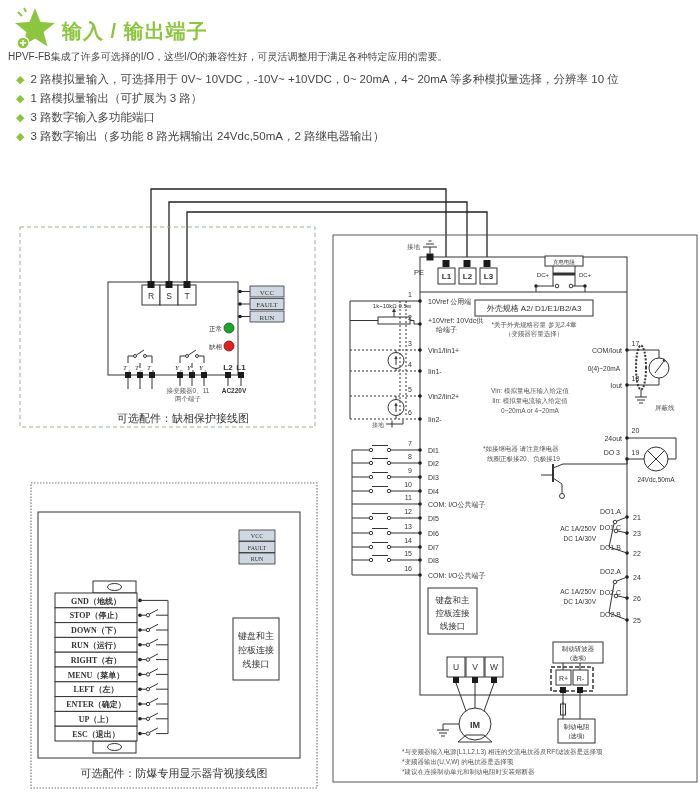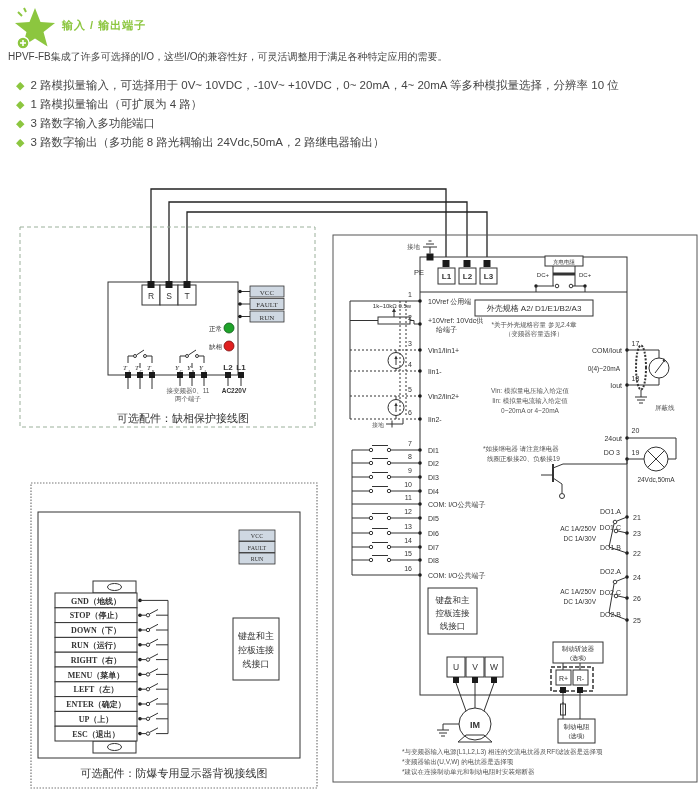--- a/index.html
+++ b/index.html
@@ -1,21 +1,21 @@
 <!DOCTYPE html>
 <html><head>
 <meta charset="utf-8">
 <style>
   html,body{margin:0;padding:0;background:#fff;}
   body{width:700px;height:793px;position:relative;font-family:"Liberation Sans",sans-serif;color:#333;}
   .header{position:absolute;left:0;top:0;width:700px;height:160px;}
   .star-wrap{position:absolute;left:12px;top:6px;width:48px;height:48px;}
-  .page-title{position:absolute;left:62px;top:18px;font-size:11px;font-weight:bold;color:#8cc63f;letter-spacing:1px;}
+  .page-title{position:absolute;left:62px;top:18px;font-size:20px;font-weight:bold;color:#8cc63f;letter-spacing:1px;}
   .intro{position:absolute;left:8px;top:50px;width:680px;font-size:10px;color:#444;}
-  .bullets{position:absolute;left:16px;top:76px;width:676px;margin:0;padding:0;list-style:none;}
+  .bullets{position:absolute;left:16px;top:70px;width:676px;margin:0;padding:0;list-style:none;}
   .bullets li{font-size:11.5px;color:#444;line-height:19px;}
   .diamond{color:#8cc63f;font-size:11px;margin-right:6px;}
   .diagram{position:absolute;left:0;top:160px;}
   svg text{font-family:"Liberation Sans",sans-serif;fill:#333;}
   .ln{stroke:#333;fill:none;stroke-width:1;}
   .ln2{stroke:#222;fill:none;stroke-width:1.3;}
   .bx{fill:#fff;stroke:#333;stroke-width:1;}
   .gb{fill:#cfd8e2;stroke:#333;stroke-width:0.8;}
   .sq{fill:#1a1a1a;stroke:none;}
   .dash2{stroke-dasharray:2,2;}
@@ -36,21 +36,21 @@
       <line x1="12" y1="2" x2="14" y2="6" stroke="#8cc63f" stroke-width="2"></line>
       <circle cx="11" cy="37" r="6" fill="#8cc63f" stroke="#fff" stroke-width="1.4"></circle>
       <line x1="8" y1="37" x2="14" y2="37" stroke="#fff" stroke-width="1.6"></line>
       <line x1="11" y1="34" x2="11" y2="40" stroke="#fff" stroke-width="1.6"></line>
     </svg>
   </div>
   <div class="page-title">输入 / 输出端子</div>
   <div class="intro">HPVF-FB集成了许多可选择的I/O，这些I/O的兼容性好，可灵活调整用于满足各种特定应用的需要。</div>
   <ul class="bullets">
     <li><span class="diamond">◆</span><span>2 路模拟量输入，可选择用于 0V~ 10VDC，-10V~ +10VDC，0~ 20mA，4~ 20mA 等多种模拟量选择，分辨率 10 位</span></li>
-    <li><span class="diamond">◆</span><span>1 路模拟量输出（可扩展为 4 路）</span></li>
+    <li><span class="diamond">◆</span><span>1 路模拟量输出（可扩展为 3 路）</span></li>
     <li><span class="diamond">◆</span><span>3 路数字输入多功能端口</span></li>
     <li><span class="diamond">◆</span><span>3 路数字输出（多功能 8 路光耦输出 24Vdc,50mA，2 路继电器输出）</span></li>
   </ul>
 </div>
 
 <div class="diagram">
 <svg width="700" height="633" viewBox="0 0 700 633">
 
   <g>
     <polyline class="ln2" points="151,121 151,29 446,29 446,100"></polyline>

